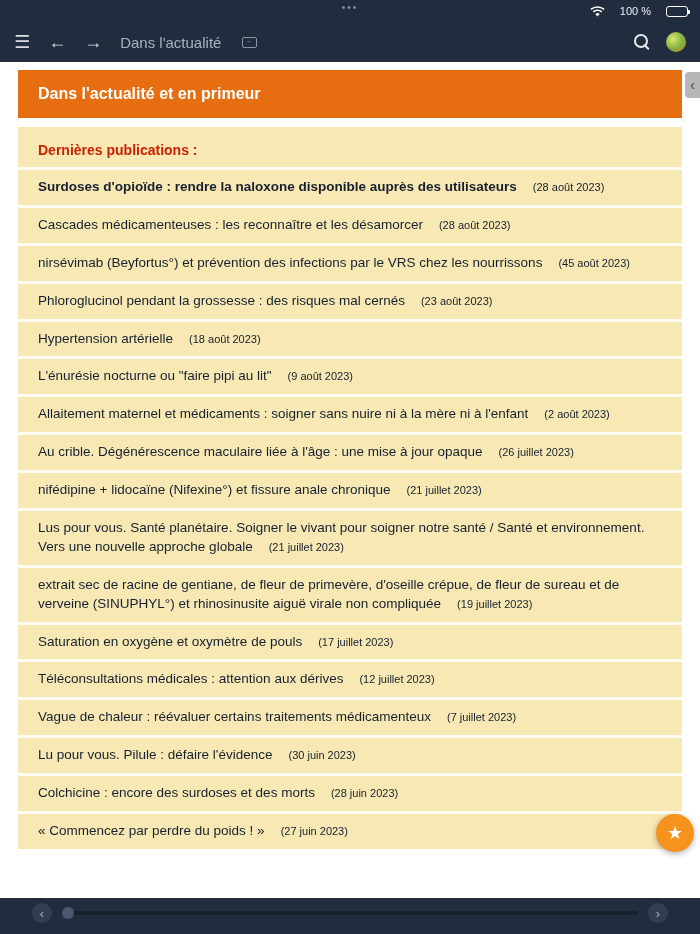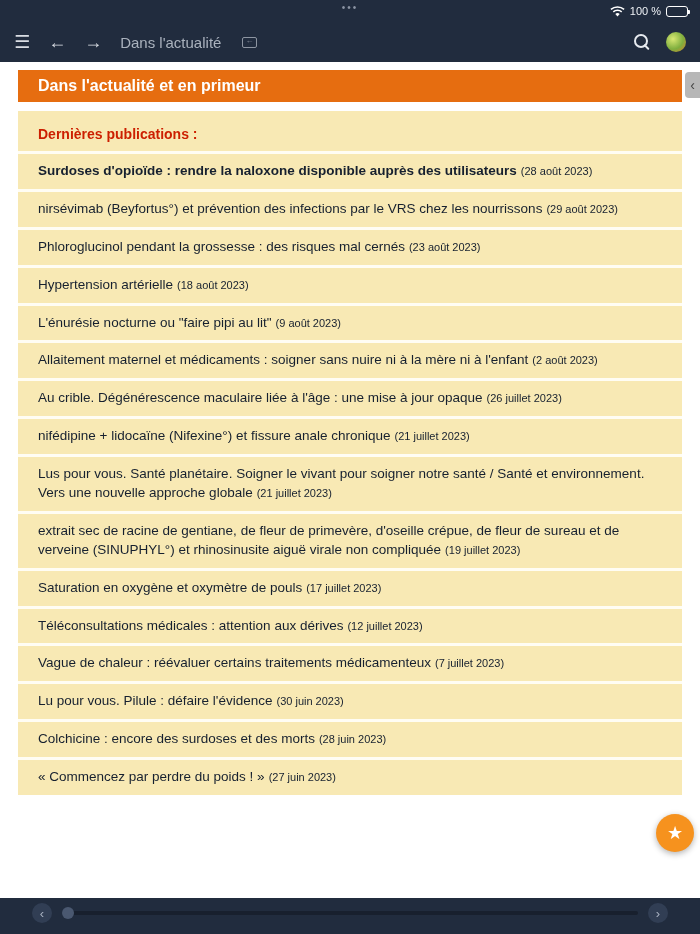--- a/index.html
+++ b/index.html
@@ -14,21 +14,21 @@
   
   .status-bar {
     height:22px; position:relative;
     display:flex; align-items:center; justify-content:flex-end;
     padding:0 12px; color:#eef1f5; font-size:11px;
   }
   .handle-dots {
     position:absolute; left:50%; transform:translateX(-50%);
     color:#8b94a3; font-size:10px; letter-spacing:2px; top:2px;
   }
-  .status-right { display:flex; align-items:center; gap:5px; }
+  .status-right { display:flex; align-items:center; gap:15px; }
   .battery {
     width:22px; height:11px; border:1px solid #fff; border-radius:3px;
     padding:1px; position:relative;
   }
   .battery-fill { height:100%; width:100%; background:#fff; border-radius:1px; }
   .battery::after {
     content:""; position:absolute; right:-3px; top:3px;
     width:2px; height:4px; background:#fff; border-radius:0 1px 1px 0;
   }
 
@@ -65,41 +65,41 @@
   }
 
   
   .page {
     position:absolute; top:62px; left:0; right:0; bottom:36px;
     background:#ffffff; overflow:hidden;
   }
   .page-header {
     margin:8px 18px 0; background:#e66d10; color:#fff;
     font-weight:bold; font-size:16px;
-    padding:12px 20px; height:32px; display:flex; align-items:center;
+    padding:12px 20px; height:48px; display:flex; align-items:center;
   }
   .collapse-tab {
     position:absolute; right:0; top:10px; width:15px; height:26px;
     background:#b7b7b7; color:#444; border-radius:4px 0 0 4px;
     display:flex; align-items:center; justify-content:center;
     font-size:14px; cursor:pointer;
   }
   .content {
     margin:9px 18px 0; background:#f8e9b4; color:#16202f;
   }
   .section-title {
     color:#cc1f00; font-weight:bold; font-size:14px;
     padding:15px 20px 9px;
   }
   .pub-row {
     padding:8px 20px; font-size:13.5px; line-height:1.4;
     border-top:3px solid #fffdf4; cursor:pointer;
   }
   .pub-row.bold .pub-title { font-weight:bold; }
-  .pub-date { font-size:11px; margin-left:4px; }
+  .pub-date { font-size:11px; margin-left:16px; }
 
   
   .fab {
     position:absolute; right:6px; bottom:46px;
     width:38px; height:38px; border-radius:50%;
     background:#f6921e; color:#fff;
     display:flex; align-items:center; justify-content:center;
     font-size:18px; box-shadow:0 2px 6px rgba(0,0,0,0.3);
     cursor:pointer;
   }
@@ -167,23 +167,26 @@
 
   <div class="content">
     <div class="section-title">Dernières publications :</div>
 
     <div>
 
         <div class="pub-row bold">
           <span class="pub-title">Surdoses d'opioïde : rendre la naloxone disponible auprès des utilisateurs</span><span class="pub-date">(28 août 2023)</span>
         </div>
 
-
-        <div class="pub-row">
-          <span class="pub-title">nirsévimab (Beyfortus°) et prévention des infections par le VRS chez les nourrissons</span><span class="pub-date">(29 août 2023)</span>
+        <div class="pub-row">
+          <span class="pub-title">Cascades médicamenteuses : les reconnaître et les désamorcer</span><span class="pub-date">(28 août 2023)</span>
+        </div>
+
+        <div class="pub-row">
+          <span class="pub-title">nirsévimab (Beyfortus°) et prévention des infections par le VRS chez les nourrissons</span><span class="pub-date">(45 août 2023)</span>
         </div>
 
         <div class="pub-row">
           <span class="pub-title">Phloroglucinol pendant la grossesse : des risques mal cernés</span><span class="pub-date">(23 août 2023)</span>
         </div>
 
 
         <div class="pub-row">
           <span class="pub-title">Hypertension artérielle</span><span class="pub-date">(18 août 2023)</span>
         </div>

